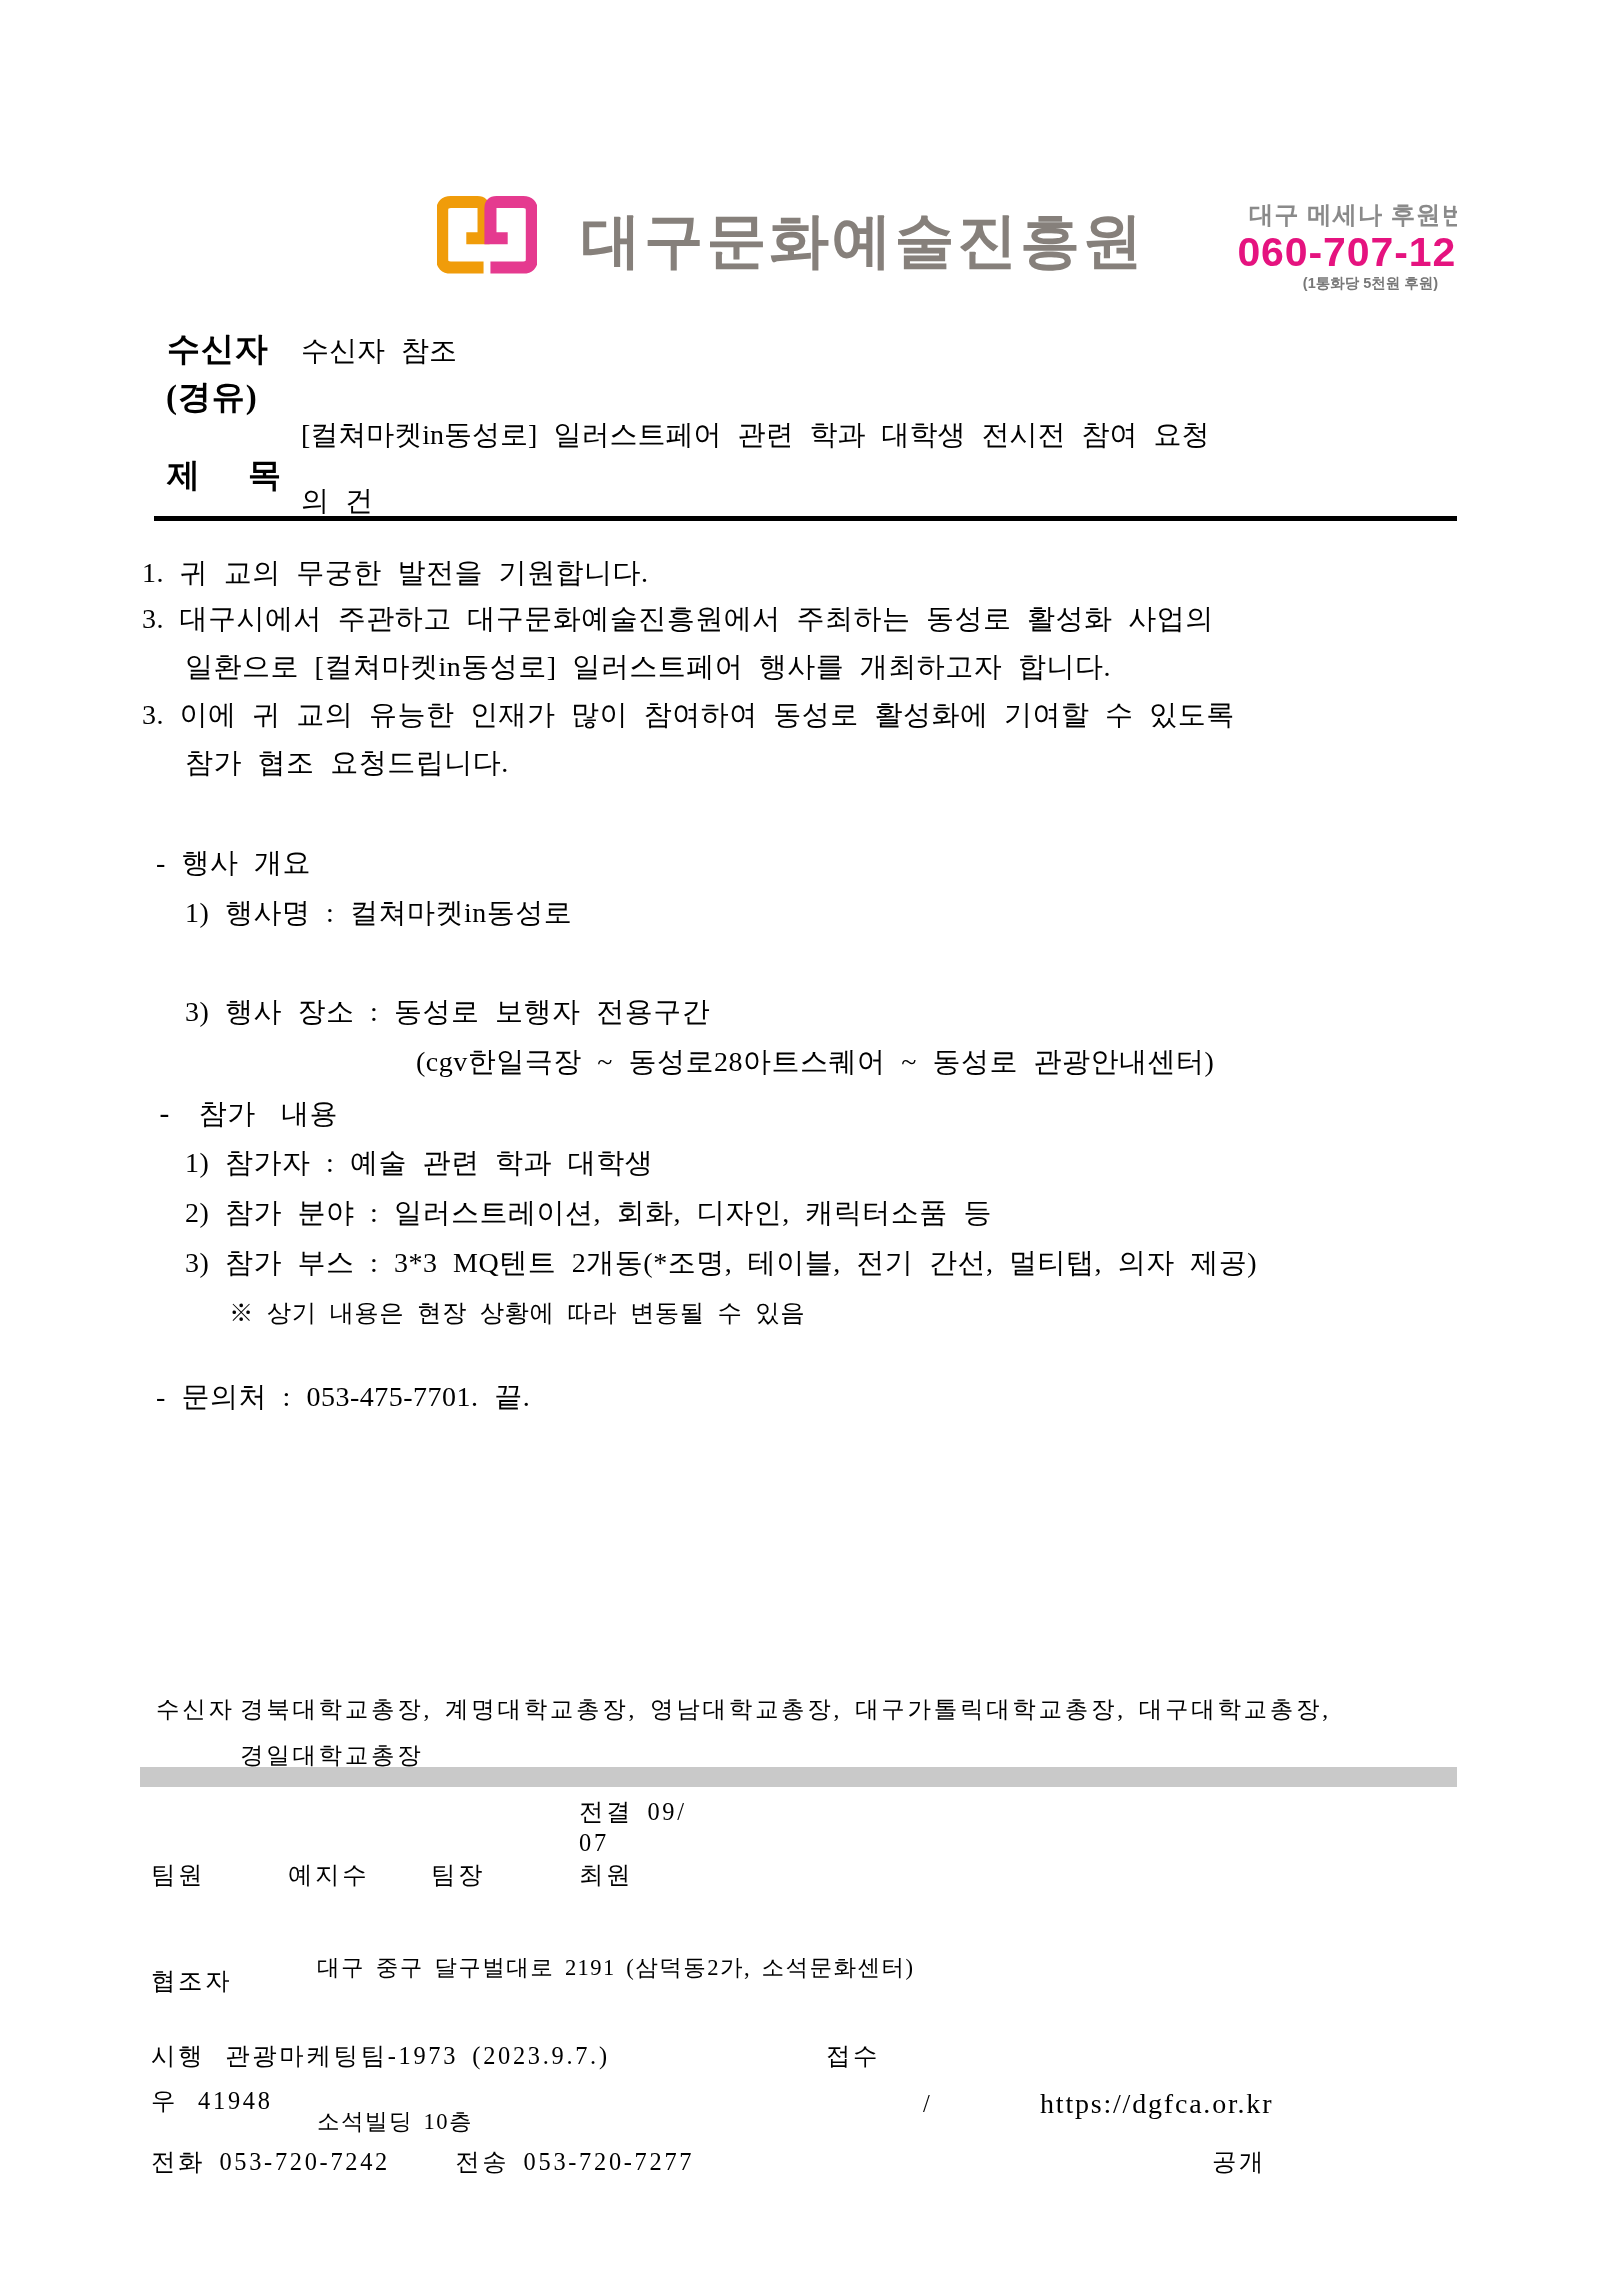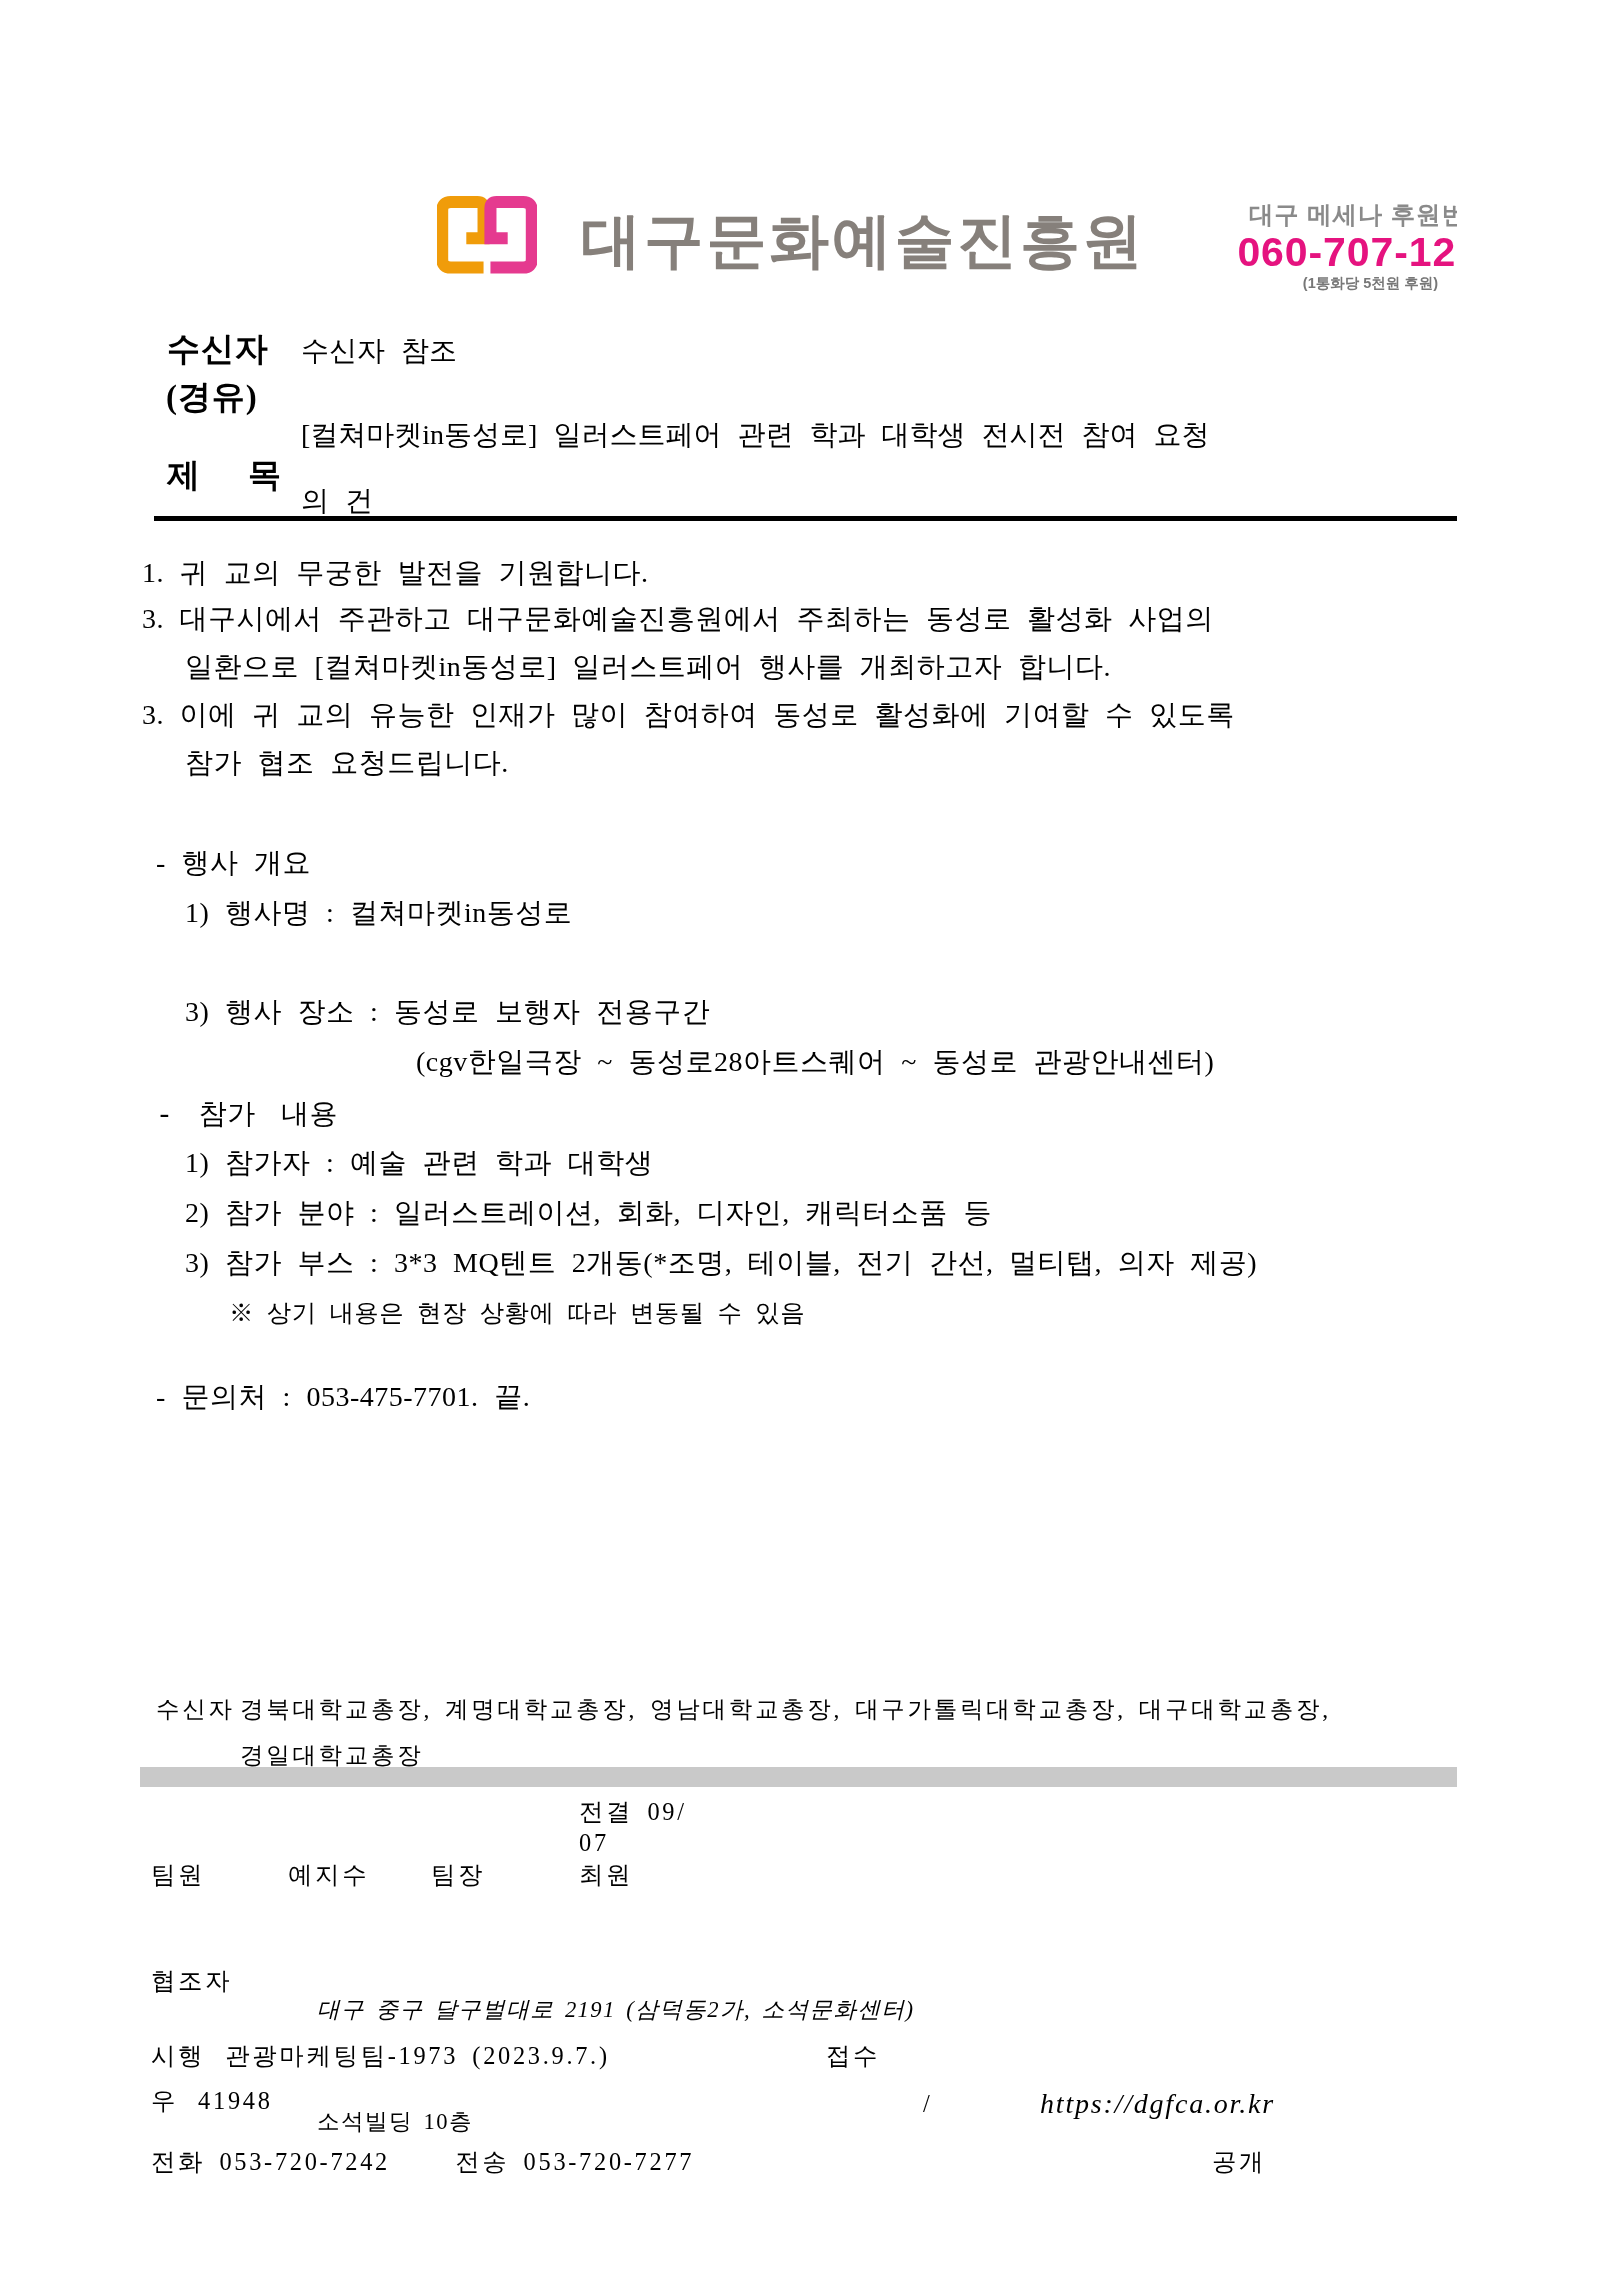--- a/index.html
+++ b/index.html
@@ -111,24 +111,24 @@
   <div class="abs f27" style="left:151px;top:1965px;">협조자</div>
 
   <div class="abs f27" style="left:151px;top:2040px;">
     <span class="lbl-gap">시행</span><span>관광마케팅팀-1973 (2023.9.7.)</span>
   </div>
   <div class="abs f27" style="left:826px;top:2040px;">접수</div>
 
   <div class="abs f27" style="left:151px;top:2085px;">
     <span class="lbl-gap">우</span><span>41948</span>
   </div>
-  <div class="abs f25" style="left:317px;top:1994px;font-style:italic;">대구 중구 달구벌대로 2191 (삼덕동2가, 소석문화센터)</div>
+  <div class="abs f25" style="left:317px;top:1952px;">대구 중구 달구벌대로 2191 (삼덕동2가, 소석문화센터)</div>
   <div class="abs f25" style="left:317px;top:2106px;">소석빌딩 10층</div>
   <div class="abs f27" style="left:923px;top:2090px;">/</div>
-  <div class="abs" style="left:1040px;top:2088px;font-size:28px;letter-spacing:1.8px;font-style:italic;">https://dgfca.or.kr</div>
+  <div class="abs" style="left:1040px;top:2088px;font-size:28px;letter-spacing:1.8px;">https://dgfca.or.kr</div>
 
   <div class="abs f27" style="left:151px;top:2146px;">
     <span>전화</span>
     <span class="name-gap">053-720-7242</span>
     <span>전송</span>
     <span>053-720-7277</span>
   </div>
   <div class="abs f27" style="left:1212px;top:2146px;">공개</div>
 
 </div>

